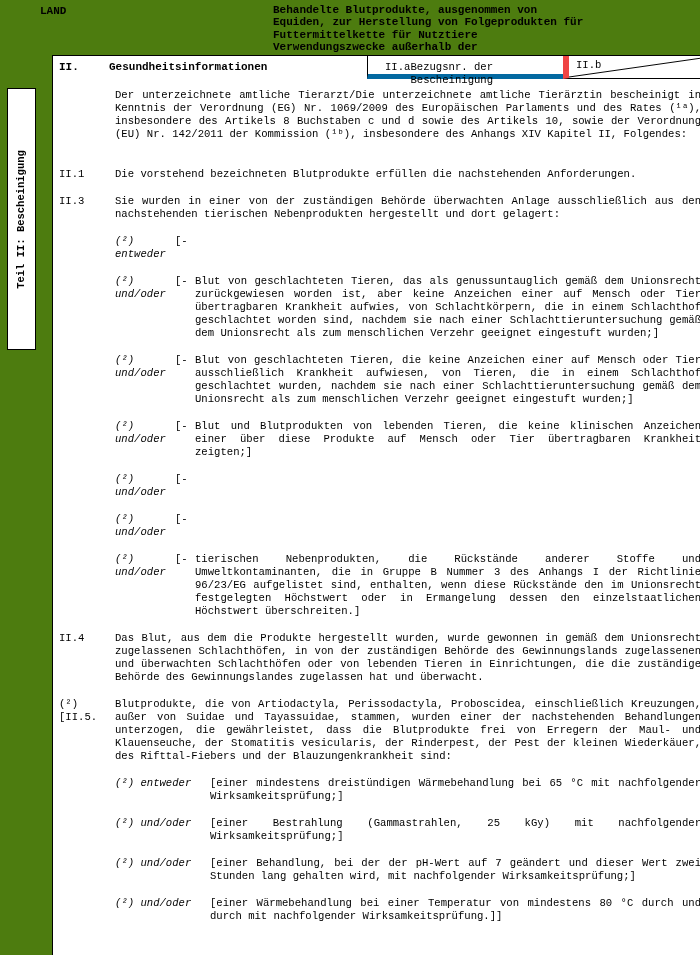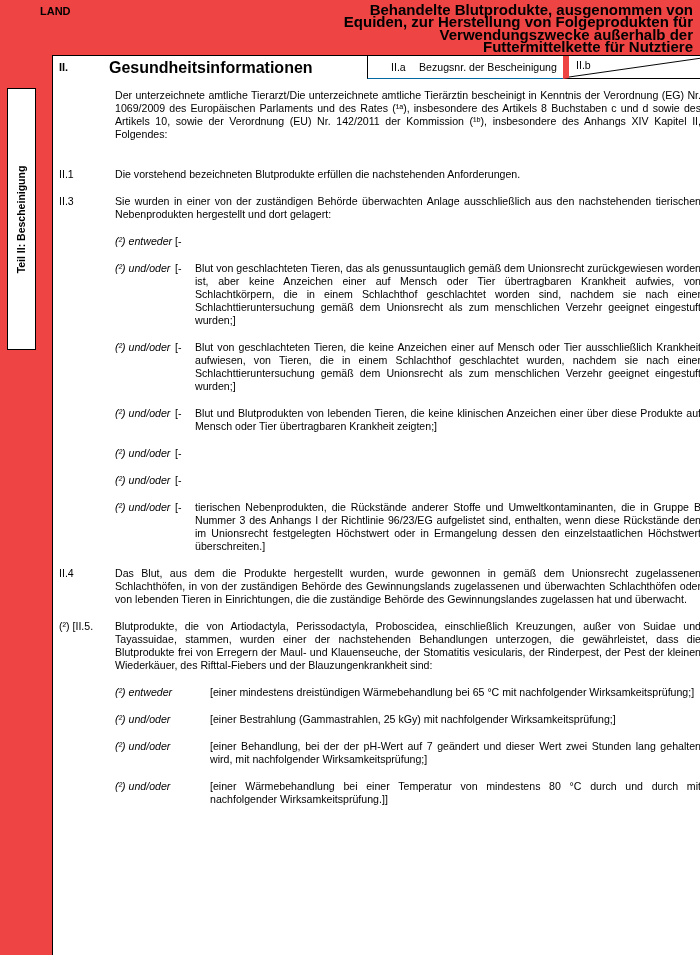--- a/index.html
+++ b/index.html
@@ -3,38 +3,38 @@
 <meta charset="utf-8">
 <style>
   * { margin:0; padding:0; box-sizing:border-box; }
   html,body { background:#fff; }
   body {
     width:700px; height:955px;
     font-family:"Liberation Sans","DejaVu Sans",sans-serif;
     color:#000; font-size:10.6px; line-height:13px;
     position:relative; overflow:hidden;
   }
-  .page { position:relative; width:700px; height:955px; background:#ef4444; }
+  .page { position:relative; width:700px; height:955px; background:#4d7c0f;font-family:Liberation Mono, monospace; }
 
   
   .country { position:absolute; top:5px; left:40px; font-weight:bold; font-size:11px; }
-  .doc-title { position:absolute; top:4px; right:7px; width:420px; text-align:right;
-               font-weight:bold; font-size:15px; line-height:12.4px; }
+  .doc-title { position:absolute; top:4px; right:7px; width:420px; 
+               font-weight:bold; font-size:11px; line-height:12.4px; }
 
   
   .main-box { position:absolute; left:52px; top:55px; width:658px; height:900px;
               border:1px solid #000; border-bottom:none; background:#fff; }
 
   
   .hdr { display:flex; height:23px; }
   .hdr-left { width:314px; display:flex; padding-top:5px; }
   .hdr-num  { width:56px; padding-left:6px; font-weight:bold; font-size:11px; }
-  .hdr-title{ font-weight:bold; font-size:16px; }
-  .hdr-cell-a { width:196px; border-left:1px solid #000; border-bottom:1px solid #0369a1;
-                display:flex; padding:5px 0 0 23px; font-size:10.6px; }
+  .hdr-title{ font-weight:bold; font-size:11px; }
+  .hdr-cell-a { width:196px; border-left:1px solid #000; border-bottom:5px solid #0369a1;
+                display:flex; padding:5px 0 0 17px; font-size:10.6px; }
   .hdr-cell-a .ref-label { width:28px; }
   .hdr-cell-b { flex:1; border-left:6px solid #ef4444; border-bottom:1px solid #000;
                 position:relative; padding:3px 0 0 7px; font-size:10.6px; }
   .hdr-cell-b svg { position:absolute; left:0; top:0; width:100%; height:100%; }
 
   
   .sidebar { position:absolute; left:7px; top:88px; width:29px; height:262px;
              border:1px solid #000; background:#fff;
              display:flex; align-items:center; justify-content:center; }
   .sidebar-text { transform:rotate(-90deg); white-space:nowrap;
@@ -56,22 +56,22 @@
 </head>
 <body>
 
 <div class="page">
 
   <div class="country">LAND</div>
 
   <div class="doc-title">
     <div>Behandelte Blutprodukte, ausgenommen von</div>
     <div>Equiden, zur Herstellung von Folgeprodukten für</div>
+    <div>Futtermittelkette für Nutztiere</div>
     <div>Verwendungszwecke außerhalb der</div>
-    <div>Futtermittelkette für Nutztiere</div>
   </div>
 
   <div class="main-box">
 
     <div class="hdr">
       <div class="hdr-left">
         <div class="hdr-num">II.</div>
         <div class="hdr-title">Gesundheitsinformationen</div>
       </div>
       <div class="hdr-cell-a">

